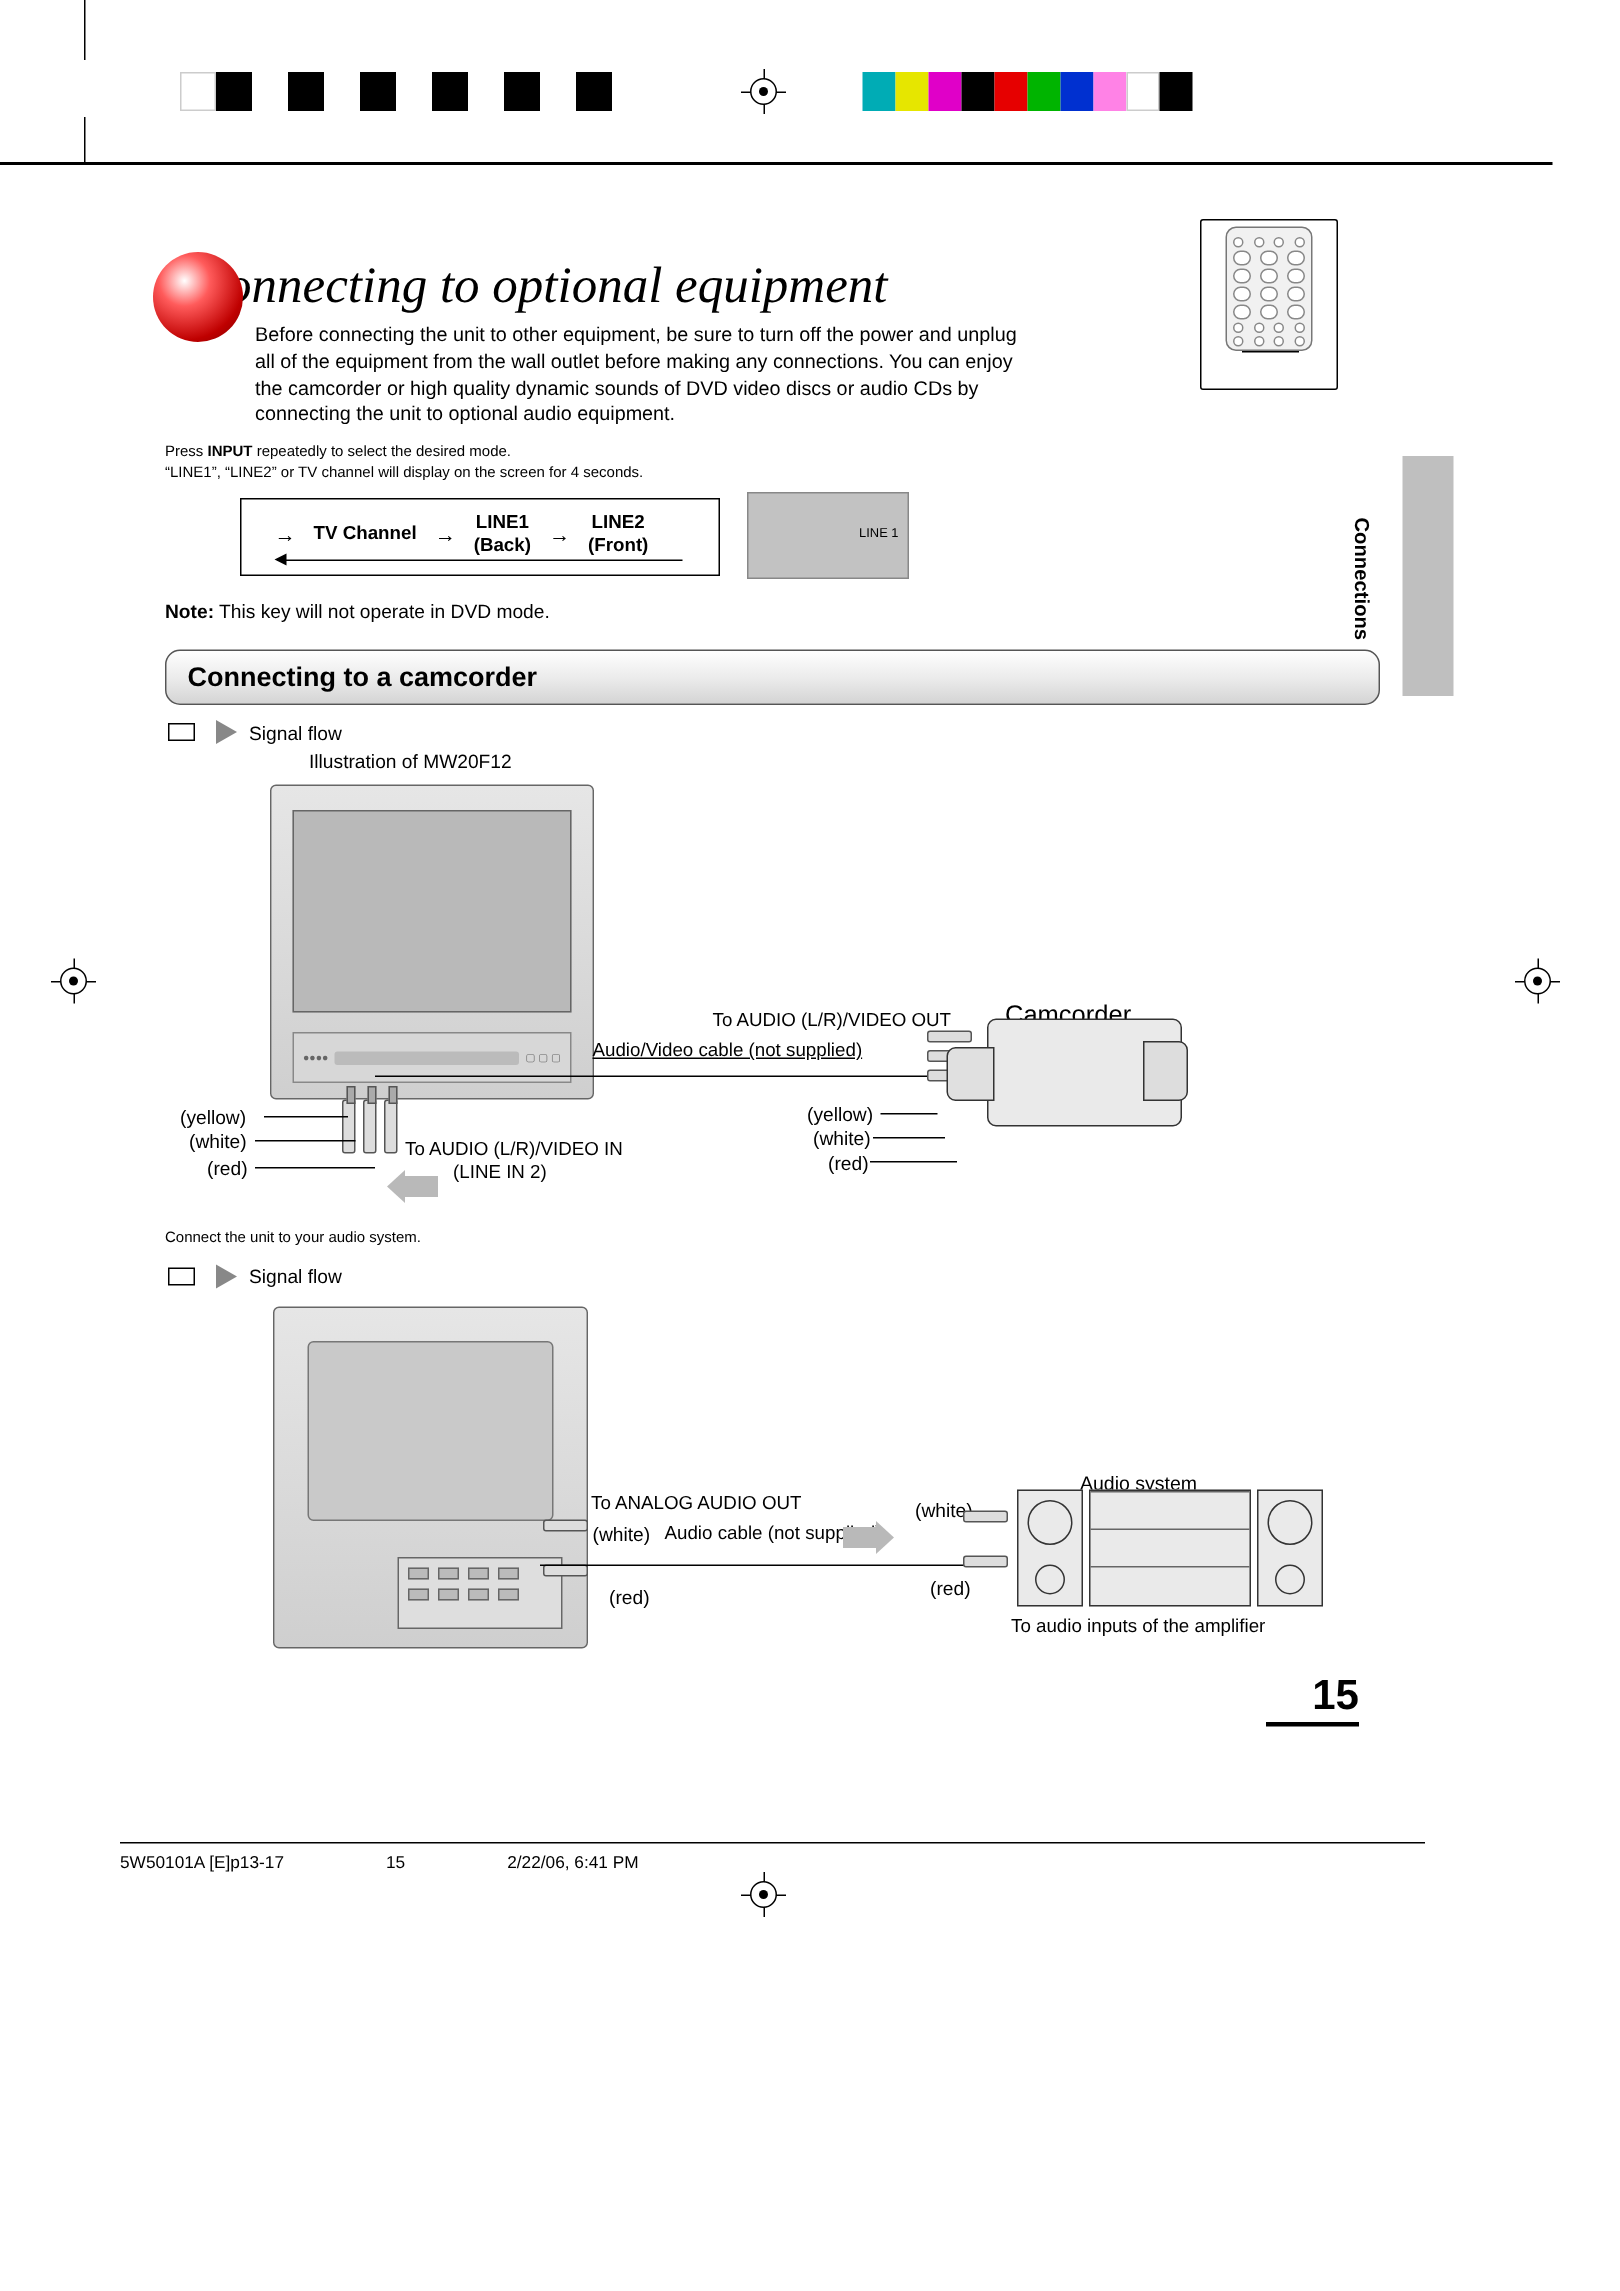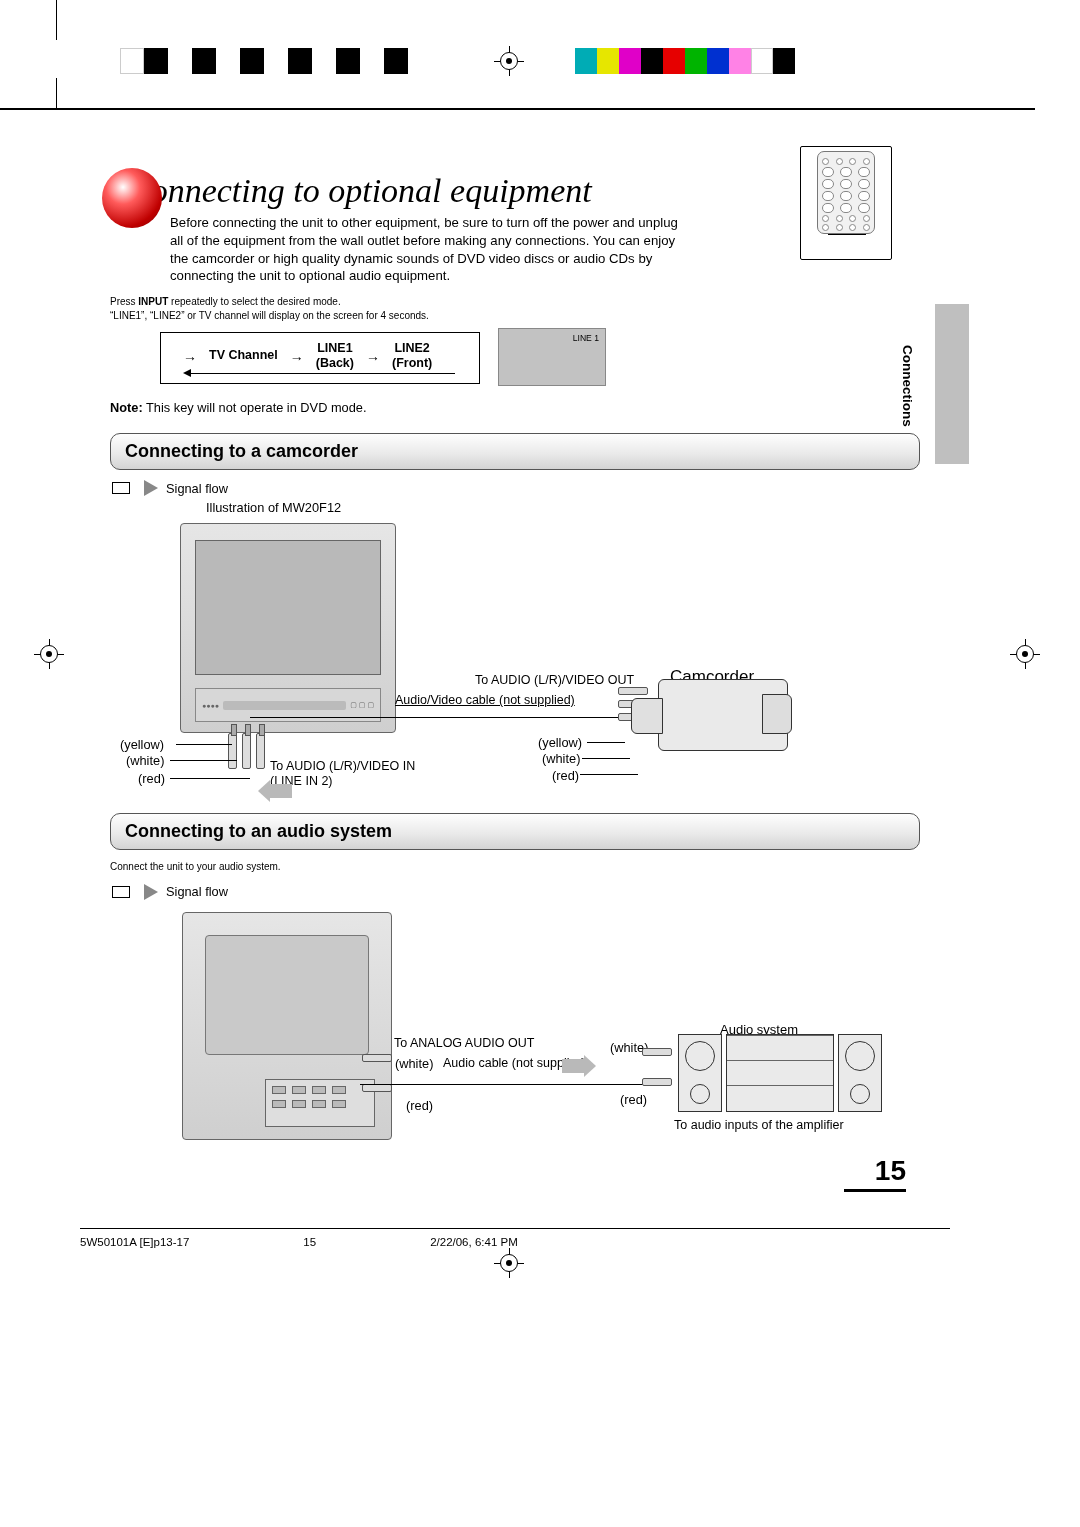--- a/index.html
+++ b/index.html
@@ -155,21 +155,21 @@
   }
   .mode-box .back-arrow::before {
     content:""; position:absolute; left:-2px; top:-4px;
     border-right:8px solid #000; border-top:4px solid transparent; border-bottom:4px solid transparent;
   }
   .screen-mock {
     width: 108px; height: 58px; background:#c2c2c2; border:1px solid #888;
     margin-top:-4px;
     position:relative; font-size:8.6px;
   }
-  .screen-mock .lbl { position:absolute; right:6px; top:4px; }
+  .screen-mock .lbl { position:absolute; right:6px; top:21px; }
 
   .note { font-size: 12.8px; margin-top: 14px; }
   .note b { font-weight: bold; }
 
   
   .diag {
     margin-top: 10px;
     font-size: 12.8px;
     position: relative;
   }
@@ -336,21 +336,21 @@
   }
 
   .footer-line {
     position:absolute; left:80px; width:870px; top:1228px;
     border-top:1px solid #000;
   }
   .footer {
     position:absolute; left:80px; right:120px; top:1236px;
     font-size:11.5px;
     display:flex;
-    gap:114px;
+    gap:68px;
   }
 </style>
 </head>
 <body>
 
 <div class="print-bar">
   <div class="chips-left">
     <div class="chip" style="background:#fff;border:1px solid #ccc"></div>
     <div class="chip" style="background:#000"></div>
     <div class="chip" style="background:#fff"></div>
@@ -508,21 +508,21 @@
           <div class="rca-plug"></div>
       </div>
       <div class="lbl-yellow1">(yellow)</div>
       <div class="lbl-white1">(white)</div>
       <div class="lbl-red1">(red)</div>
       <div class="line-y1"></div>
         <div class="line-w1"></div>
         <div class="line-r1"></div>
       <div class="av-in-lbl">
         <span>To AUDIO (L/R)/VIDEO IN</span><br>
-        <span style="">(LINE IN 2)</span>
+        <span style="margin-left:32px">(LINE IN 2)</span>
       </div>
       <div class="arrow-block"></div>
 
       <div class="cable-line1"></div>
       <div class="av-out-lbl">To AUDIO (L/R)/VIDEO OUT</div>
       <div class="av-cable-lbl">Audio/Video cable (not supplied)</div>
       <div class="rca-right">
         <div class="rca-h"></div>
           <div class="rca-h"></div>
           <div class="rca-h"></div>
@@ -533,21 +533,20 @@
       <div class="line-y2"></div>
         <div class="line-w2"></div>
         <div class="line-r2"></div>
       <div class="cam-label">Camcorder</div>
       <div class="camcorder">
           <div class="lens"></div>
         </div>
     </div>
   </div>
 
-  <div class="section-head" style="margin-top:4px">Connecting to an audio system</div>
   <div class="body-text">Connect the unit to your audio system.</div>
   <div class="diag">
     <div class="sig-flow">
       <span class="box"></span>
         <span class="tri"></span>
       <span>Signal flow</span>
     </div>
     <div class="aud-diag">
       <div class="tv-back">
         <div class="inner"></div>

